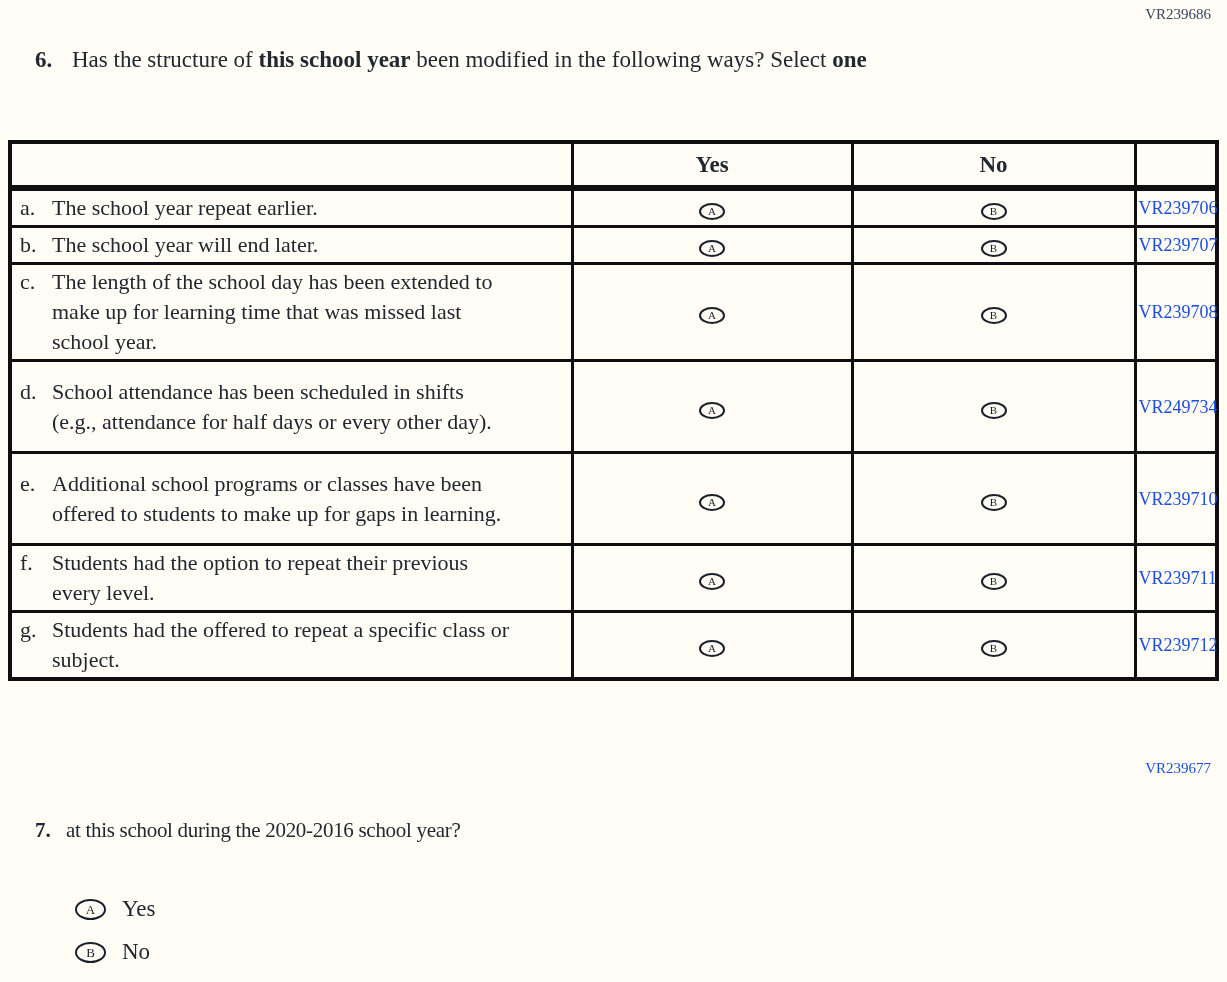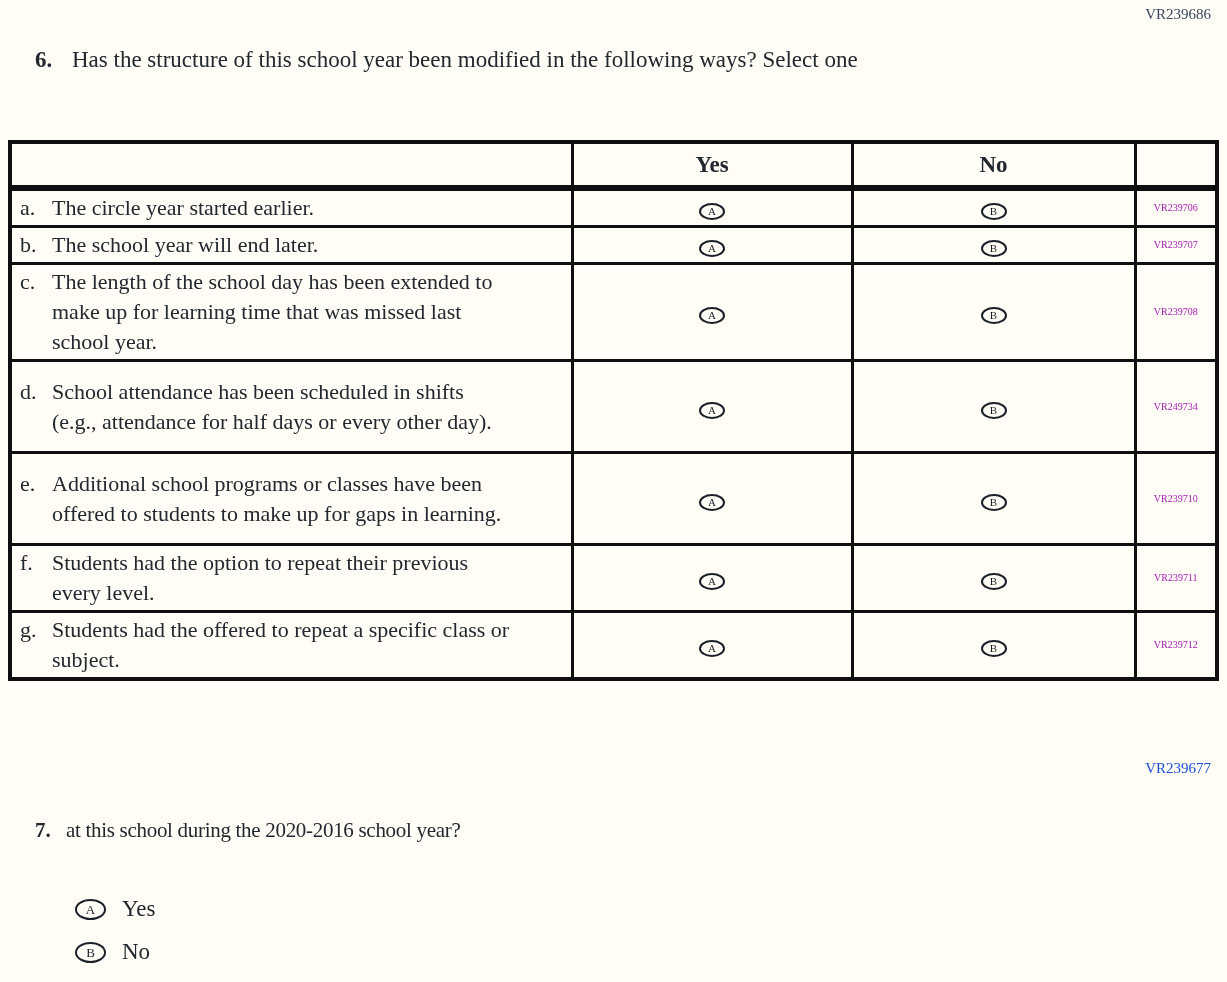--- a/index.html
+++ b/index.html
@@ -31,21 +31,21 @@
   .q6 {
     position: absolute;
     left: 35px;
     top: 44px;
     width: 1120px;
     font-size: 23px;
     line-height: 32px;
     display: flex;
   }
   .q-number { font-weight: bold; width: 37px; flex: 0 0 37px; }
-  .q6-text b { font-weight: normal; }
+  .q6-text b { font-weight: bold; }
   
   .q6-table {
     position: absolute;
     left: 8px;
     top: 140px;
     width: 1207px;
     border-collapse: collapse;
     table-layout: fixed;
     border: 4px solid #0f0f12;
     font-size: 22px;
@@ -69,22 +69,22 @@
     height: 3px;
     padding: 0;
   }
   td.cell-desc { padding: 2px 0 2px 8px; }
   .desc-wrap { display: flex; width: 492px; }
   .row-letter { flex: 0 0 32px; }
   .row-text { flex: 1; }
   td.cell-bubble { text-align: center; }
   td.cell-code {
     text-align: center;
-    font-size: 10px;
-    color: #a21caf;
+    font-size: 18px;
+    color: #1d4ed8;
     padding: 2px 2px;
   }
   tr.h1 td { height: 34px; }
   tr.h2 td { height: 62px; }
   tr.h2g td { height: 60px; }
   tr.h3 td { height: 92px; }
   .bubble {
     display: inline-flex;
     align-items: center;
     justify-content: center;
@@ -162,21 +162,21 @@
         <td></td>
         <td></td>
         <td></td>
       </tr>
     </thead>
     <tbody>
       <tr class="h1">
         <td class="cell-desc">
           <span class="desc-wrap">
               <span class="row-letter">a.</span>
-              <span class="row-text">The circle year started earlier.</span>
+              <span class="row-text">The school year repeat earlier.</span>
             </span>
         </td>
         <td class="cell-bubble"><span class="bubble">A</span></td>
         <td class="cell-bubble"><span class="bubble">B</span></td>
         <td class="cell-code">VR239706</td>
       </tr>
       <tr class="h1">
         <td class="cell-desc">
           <span class="desc-wrap">
               <span class="row-letter">b.</span>

